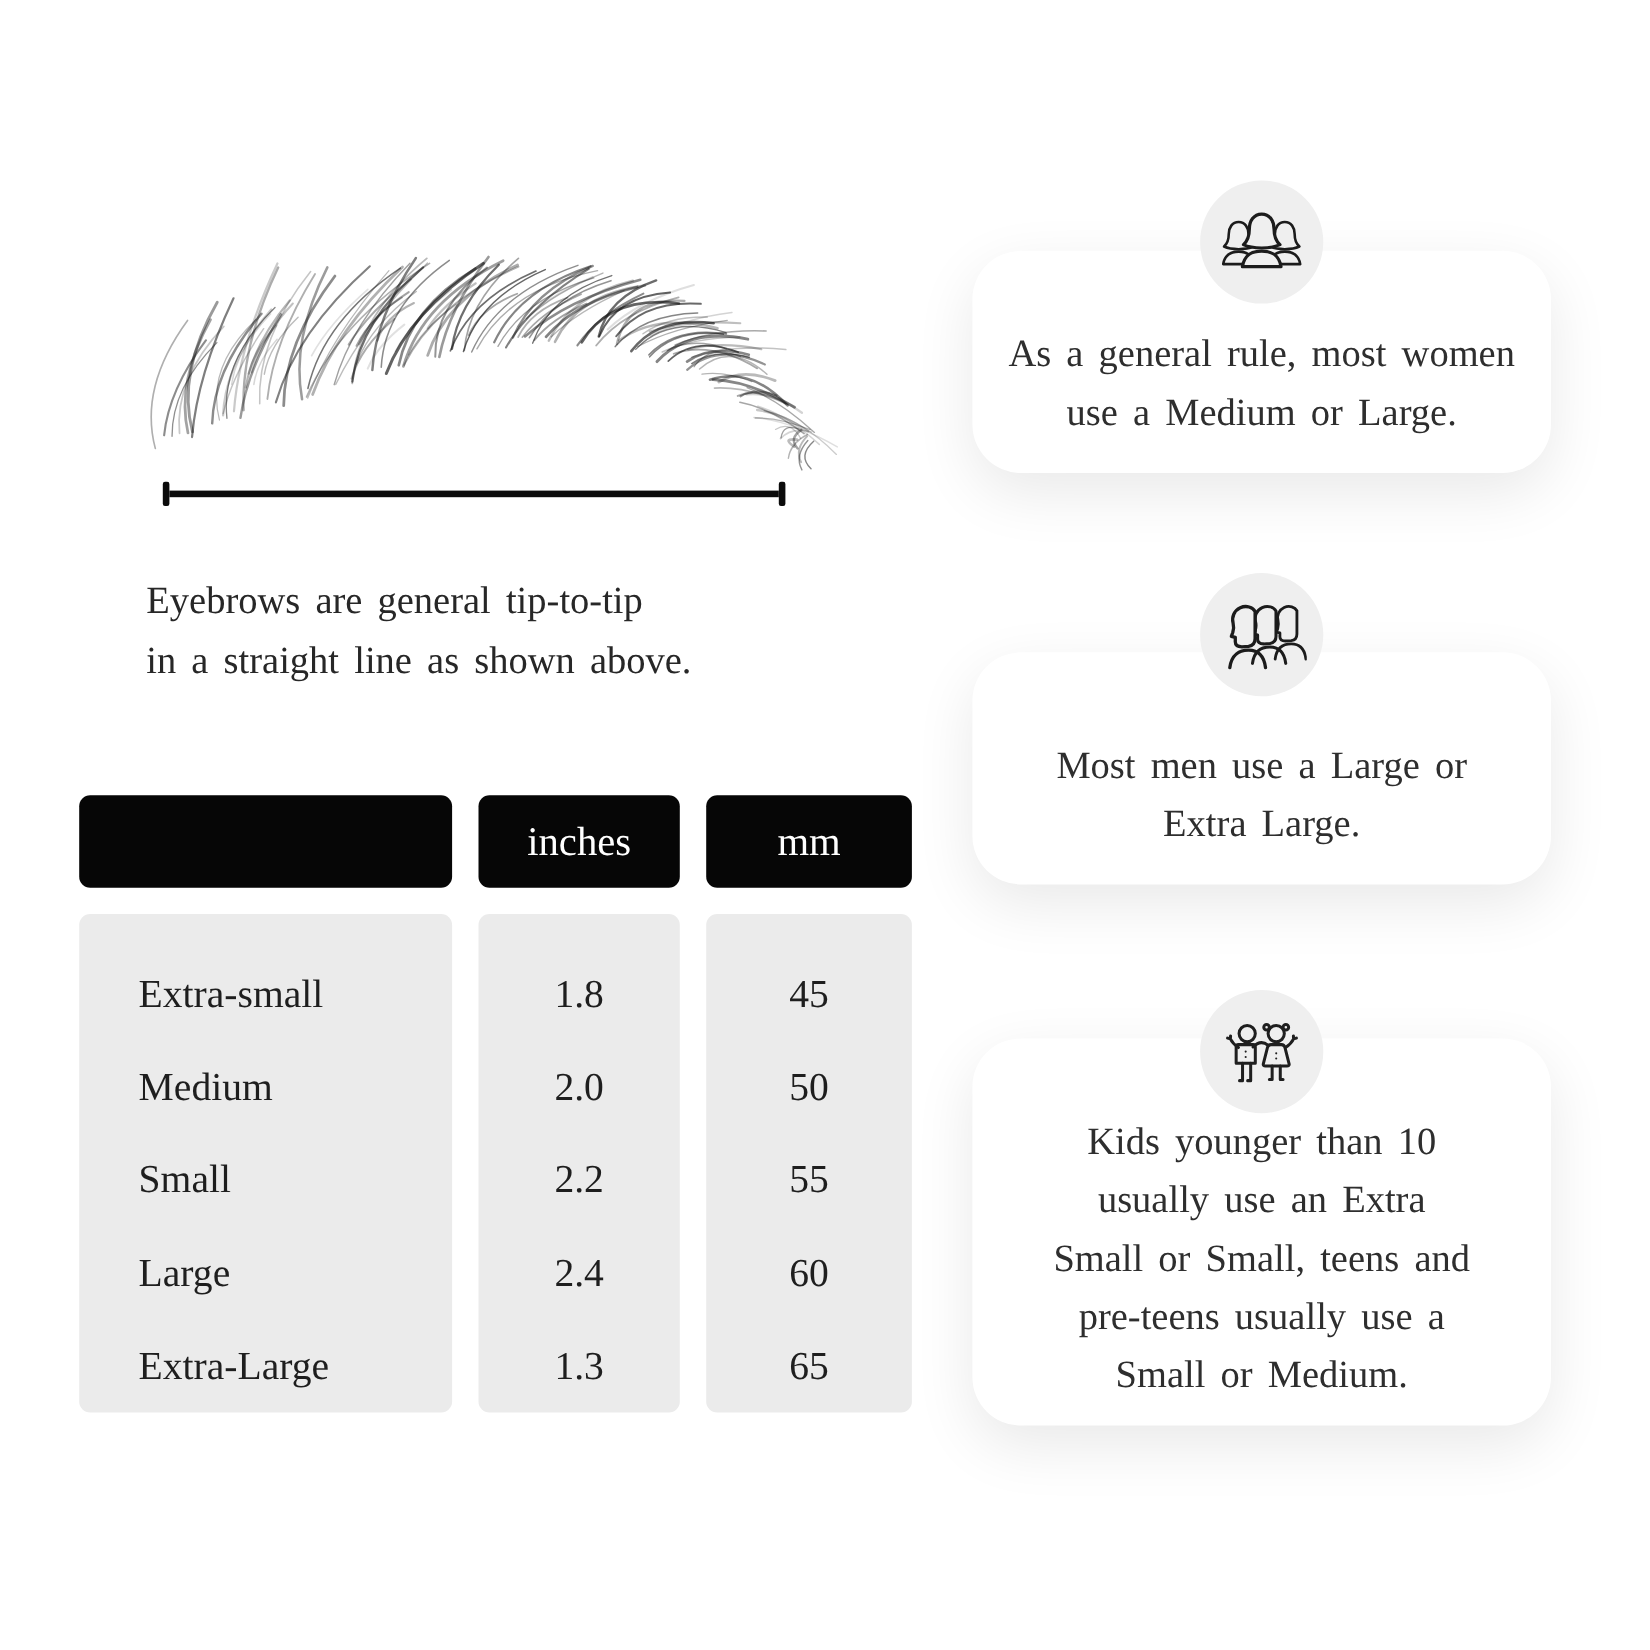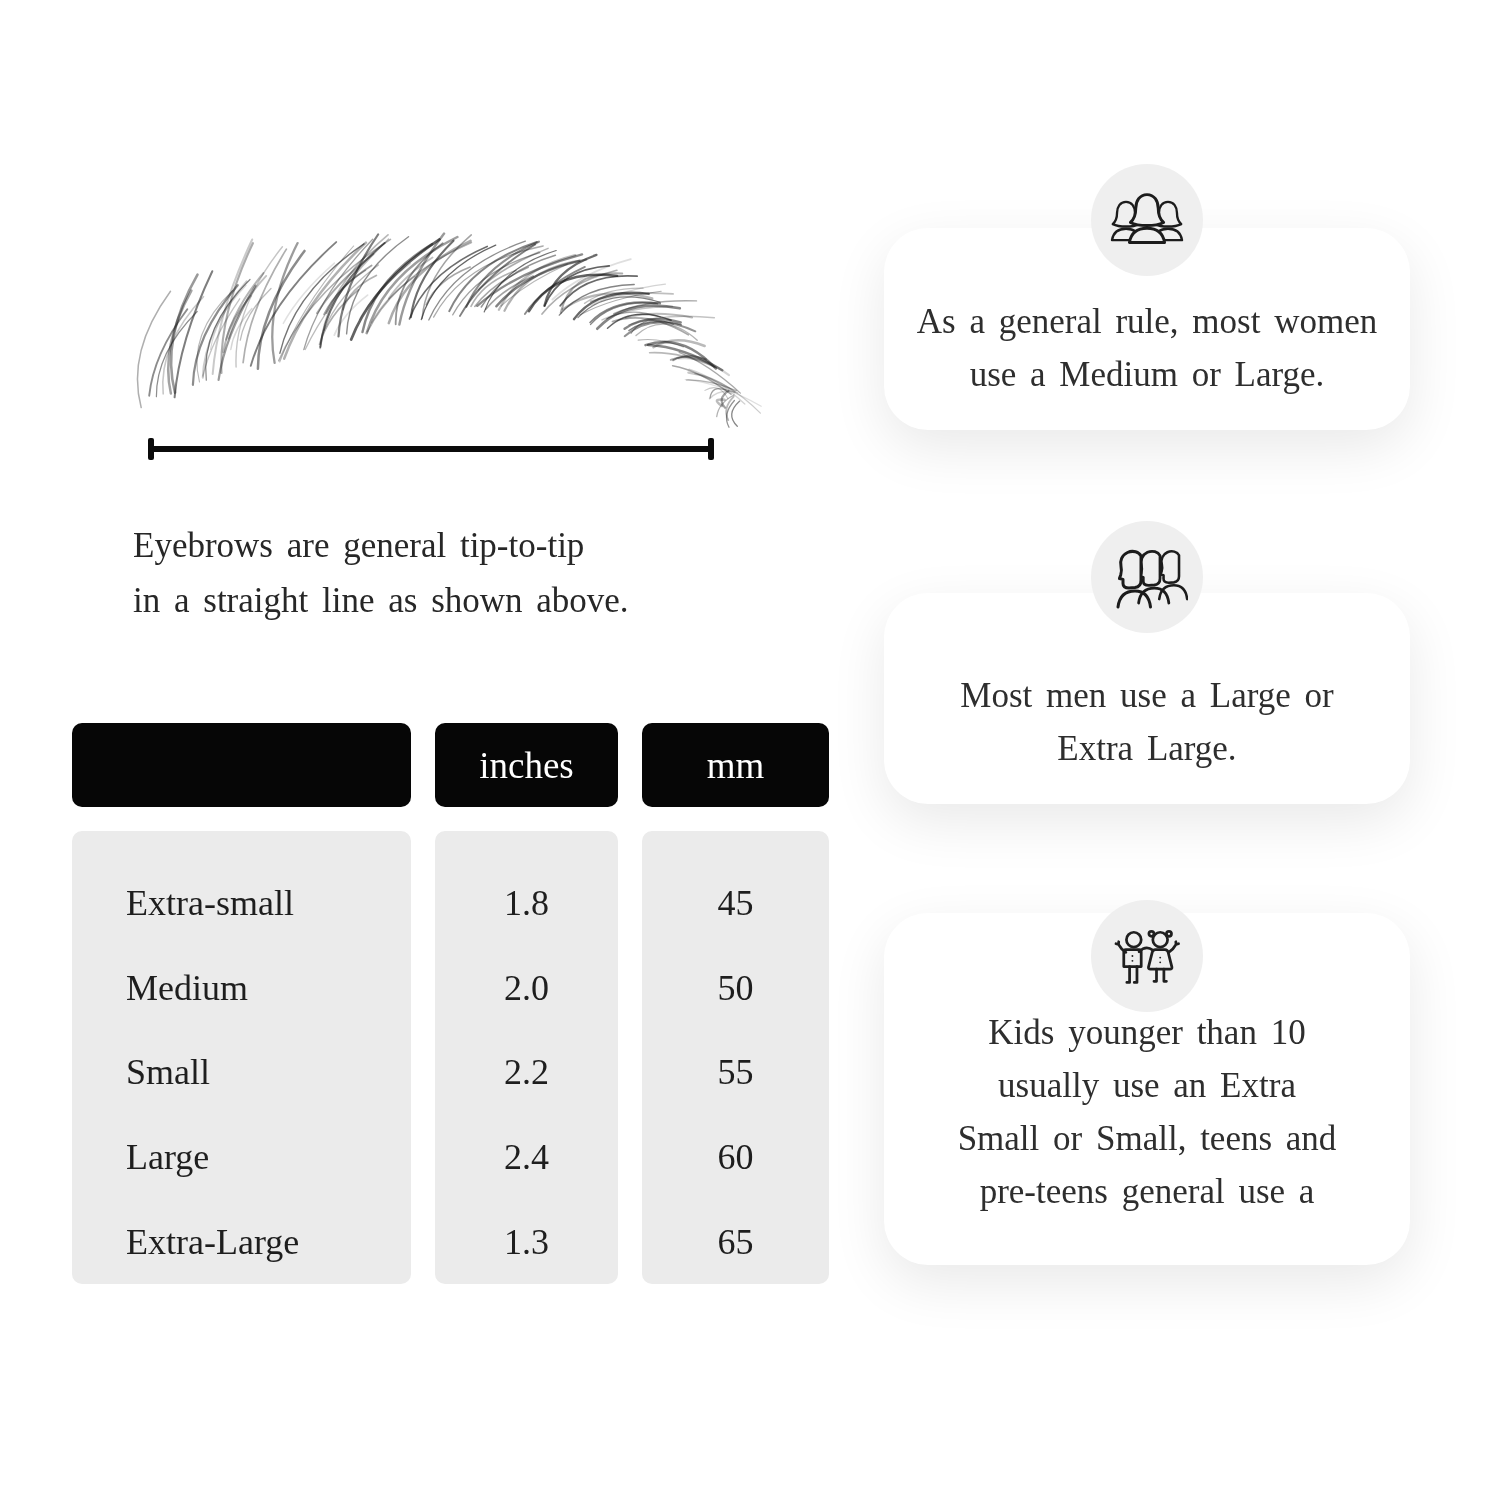--- a/index.html
+++ b/index.html
@@ -27,21 +27,21 @@
   .trow{flex:1;display:flex;align-items:center;font-size:36px;color:#1e1e1e;}
   .col-label .trow{padding-left:54px;}
   .col-num .trow{justify-content:center;}
 
   
   .card{position:absolute;left:884px;width:526px;background:#ffffff;border-radius:44px;
         box-shadow:0 18px 55px rgba(0,0,0,0.09);display:flex;flex-direction:column;
         align-items:center;justify-content:center;box-sizing:border-box;}
   .card-1{top:228px;height:202px;padding-top:38px;}
   .card-2{top:593px;height:211px;padding-top:46px;}
-  .card-3{top:913px;height:352px;padding-top:46px;}
+  .card-3{top:944px;height:352px;padding-top:46px;}
   .card-line{font-size:35px;line-height:53px;color:#2e2e2e;word-spacing:5px;
              white-space:nowrap;text-align:center;}
 
   .icon-circle{position:absolute;width:112px;height:112px;border-radius:50%;
                background:#efefef;display:flex;align-items:center;justify-content:center;}
   .circle-1{left:1091px;top:164px;}
   .circle-2{left:1091px;top:521px;}
   .circle-3{left:1091px;top:900px;}
   .icon-circle svg{display:block;}
   .ic-stroke{fill:none;stroke:#1c1c1c;stroke-width:3;stroke-linecap:round;stroke-linejoin:round;}
@@ -266,21 +266,22 @@
         <path class="ic-fill-front" d="M7,-23 C5,-27 -1,-29 -6.5,-26.5 C-12,-24 -14.5,-18 -13,-12.5 C-12.3,-9.8 -12.3,-7.5 -13.3,-4 L-14.6,-0.5 L-11,0.4 L-11,4.5 C-11,7.5 -8.5,9 -5,9 L1,8.6 C5,8 7,5 7,1.5 Z"></path>
         <path class="ic-stroke" d="M-16,28 C-14.5,16 -7,12 1,12 C9,12 15,16 16.5,28"></path>
       </g>
     </svg>
   </div>
 
   <div class="card card-3">
     <div class="card-line">Kids younger than 10</div>
     <div class="card-line">usually use an Extra</div>
     <div class="card-line">Small or Small, teens and</div>
-    <div class="card-line">pre-teens general use a</div>
+    <div class="card-line">pre-teens usually use a</div>
+    <div class="card-line">Small or Medium.</div>
   </div>
   <div class="icon-circle circle-3">
     <svg width="76" height="68" viewBox="-36 -34 72 64">
 
       <circle class="ic-stroke-thin" cx="-12.5" cy="-17.5" r="7"></circle>
       <path class="ic-stroke-thin" d="M-20,-8 h12.5 a2,2 0 0 1 2,2 V8 h-16.5 V-6 a2,2 0 0 1 2,-2 Z"></path>
       <path class="ic-stroke-thin" d="M-16.5,8 V23 M-9.5,8 V23 M-16.5,23 h-2.6 M-9.5,23 h-2.6"></path>
       <path class="ic-stroke-thin" d="M-20,-5.5 C-23,-7.5 -25.5,-10 -27,-13 M-27,-13 l-2.4,-0.6 M-27,-13 l0.2,-2.5"></path>
       <path class="ic-stroke-thin" d="M-7.5,-6 C-3,-10.5 1,-11 5.5,-7.5"></path>
       <circle cx="-13.8" cy="-2" r="0.9" fill="#1f1f1f"></circle>

